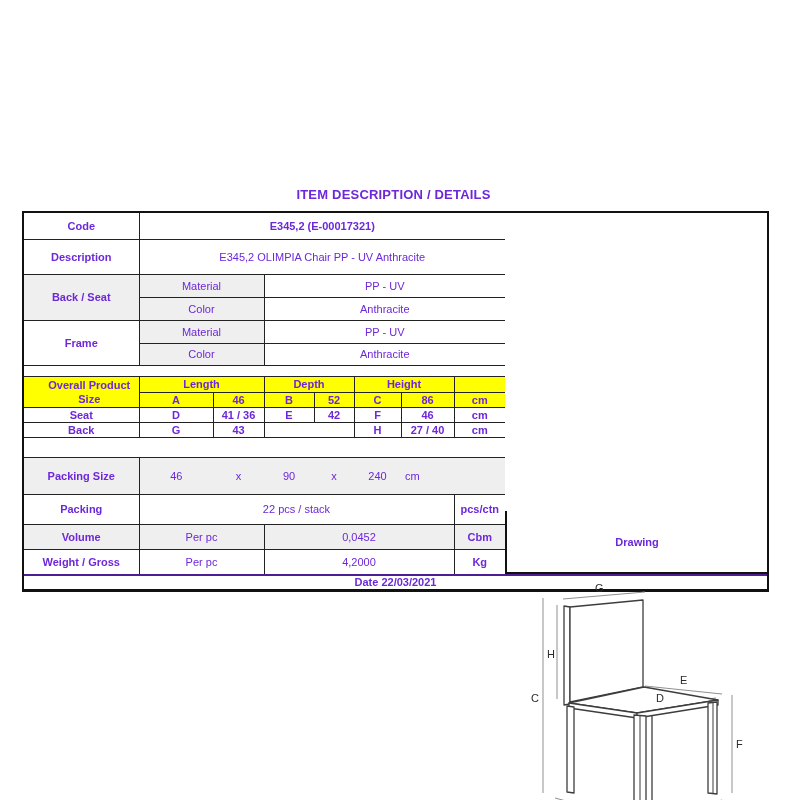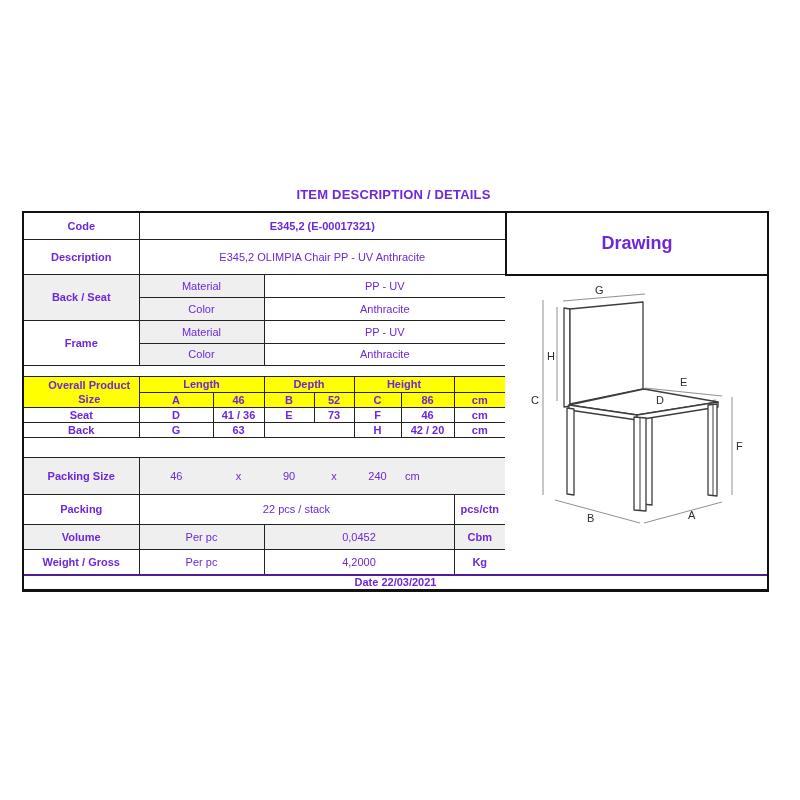--- a/index.html
+++ b/index.html
@@ -2,21 +2,21 @@
 <html><head>
 <meta charset="utf-8">
 <style>
   html,body { margin:0; padding:0; background:#fff; }
   .page { position:relative; width:800px; height:800px; background:#ffffff;
           font-family:"Liberation Sans", sans-serif; color:#6d28d9; }
   .doc-title { position:absolute; top:187px; left:22px; width:743px;
                text-align:center; font-weight:bold; font-size:13px; letter-spacing:.2px; }
   .frame { position:absolute; top:211px; left:22px; width:743px;
            border:2px solid #111; border-bottom-width:3px; background:#fff; box-sizing:content-box; }
-  .body { display:flex; align-items:flex-start; }
+  .body { display:flex; align-items:flex-end; }
 
   table.spec { border-collapse:collapse; table-layout:fixed; width:481px; flex:0 0 481px; }
   .spec td { border:1px solid #222; text-align:center; vertical-align:middle;
              padding:0; font-size:11px; overflow:hidden; white-space:nowrap; }
   .spec tr > td:first-child { border-left:none; }
   .spec tr > td:last-child  { border-right:none; }
   .spec tr:first-child > td { border-top:none; }
   .spec tr:last-child  > td { border-bottom:none; }
 
   .h26{height:26px} .h35{height:35px} .h23{height:23px} .h22{height:22px}
@@ -31,21 +31,21 @@
   .bold { font-weight:bold; }
   .shade  { background:#efefef; }
   .yellow { background:#ffff00; }
   .unit   { text-align:left; padding-left:3px; font-weight:bold; font-size:10.5px; }
   .nb { border-left:none !important; border-right:none !important; }
   .gapcell { border:none !important; }
   .twoline div { line-height:14px; font-weight:bold; font-size:11px;margin-left:16px; }
 
   .drawing { flex:1; border-left:2px solid #111; display:flex; flex-direction:column; background:#fff; }
   .drawing-title { height:61px; border-bottom:2px solid #111; display:flex;
-                   align-items:center; justify-content:center; font-weight:bold; font-size:18px; }
+                   align-items:center; justify-content:center; font-weight:bold; font-size:11px; }
   .drawing-canvas { flex:1; position:relative; }
   .drawing-canvas svg { position:absolute; left:0; top:0; }
   .chair-line  { fill:#ffffff; stroke:#3d3d3d; stroke-width:1.3; stroke-linejoin:round; }
   .chair-edge  { fill:none; stroke:#3d3d3d; stroke-width:1; }
   .dim  { stroke:#909090; stroke-width:1; fill:none; }
   .dimlabel { font-family:"Liberation Sans", sans-serif; font-size:11px; fill:#2b2b2b; }
 
   .date-row { border-top:2px solid #4c1d95; height:13px; line-height:13px;
               text-align:center; font-weight:bold; font-size:11px; }
 </style>
@@ -123,32 +123,32 @@
           <td class="yellow bold num">52</td>
           <td class="yellow bold num">C</td>
           <td class="yellow bold num">86</td>
           <td class="yellow unit">cm</td>
         </tr>
         <tr class="h15">
           <td class="lbl">Seat</td>
           <td class="bold num">D</td>
           <td class="bold num">41 / 36</td>
           <td class="bold num">E</td>
-          <td class="bold num">73</td>
+          <td class="bold num">42</td>
           <td class="bold num">F</td>
           <td class="bold num">46</td>
           <td class="unit">cm</td>
         </tr>
         <tr class="h15">
           <td class="lbl">Back</td>
           <td class="bold num">G</td>
-          <td class="bold num">63</td>
+          <td class="bold num">43</td>
           <td colspan="2"></td>
           <td class="bold num">H</td>
-          <td class="bold num">42 / 20</td>
+          <td class="bold num">27 / 40</td>
           <td class="unit">cm</td>
         </tr>
 
         <tr class="g2">
           <td colspan="8" class="gapcell"></td>
         </tr>
 
         <tr class="h21">
           <td class="lbl shade">Packing Size</td>
           <td class="shade nb num">46</td>

